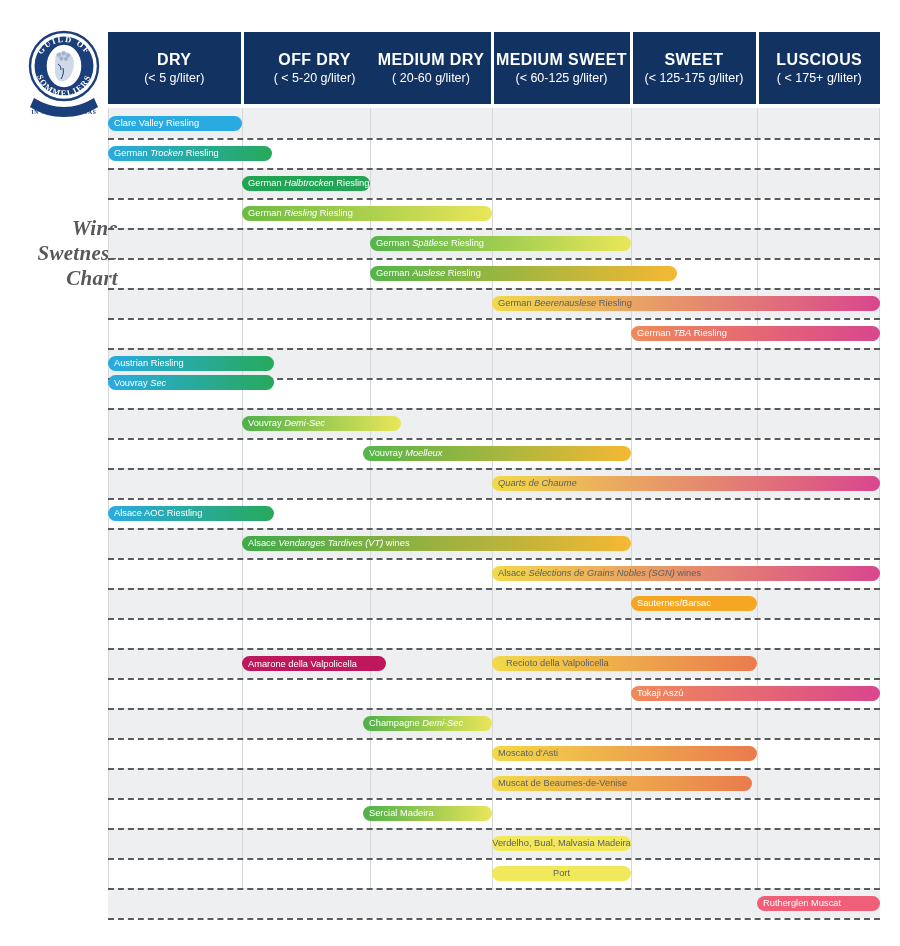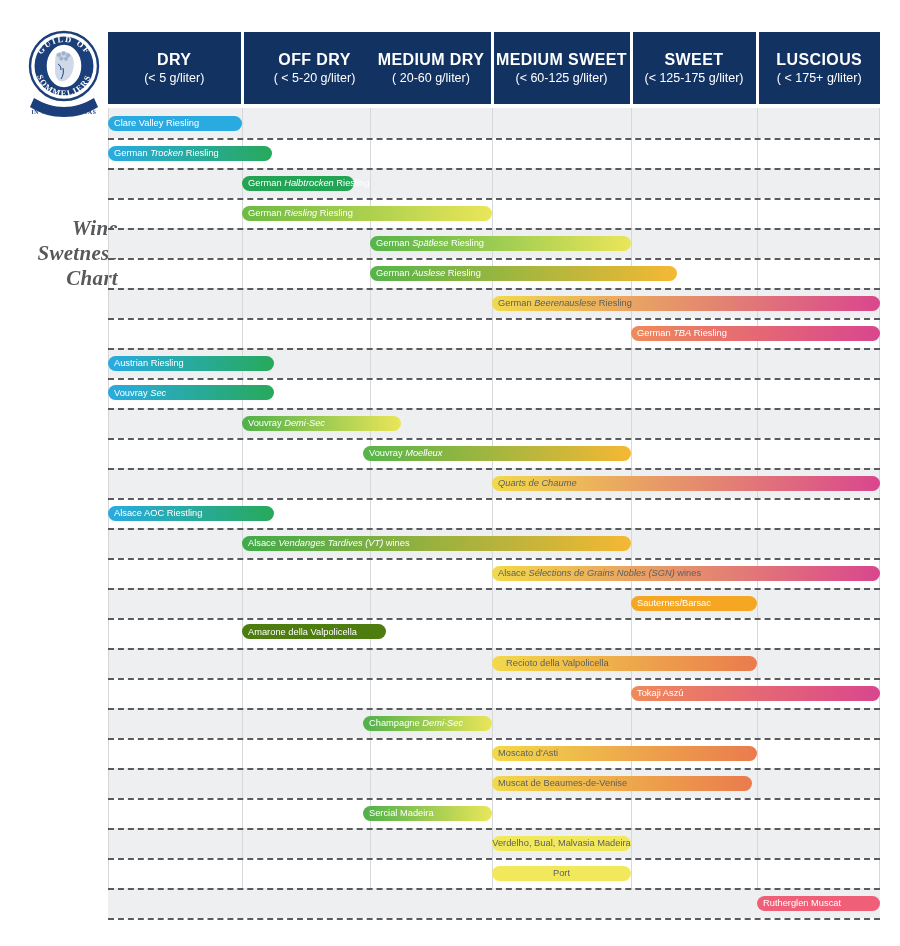--- a/index.html
+++ b/index.html
@@ -180,42 +180,42 @@
     <div class="rowsep" style="top: 720px;"></div>
     <div class="rowsep" style="top: 750px;"></div>
     <div class="rowsep" style="top: 780px;"></div>
     <div class="rowsep" style="top: 810px;"></div>
     <div class="bar" style="left: 0px; width: 134px; top: 7.5px; background: rgb(41, 171, 226);">
       <span class="lbl" style="text-shadow: none;">Clare Valley Riesling</span>
     </div>
     <div class="bar" style="left: 0px; width: 164px; top: 37.5px; background: linear-gradient(to right, rgb(41, 171, 226) 0%, rgb(39, 169, 91) 100%);">
       <span class="lbl" style="text-shadow: none;">German <i>Trocken</i> Riesling</span>
     </div>
-    <div class="bar" style="left: 134px; width: 112px; top: 67.5px; background: rgb(35, 164, 85);">
+    <div class="bar" style="left: 134px; width: 128px; top: 67.5px; background: rgb(35, 164, 85);">
       <span class="lbl" style="text-shadow: none;">German <i>Halbtrocken</i> Riesling</span>
     </div>
     <div class="bar" style="left: 134px; width: 250px; top: 97.5px; background: linear-gradient(to right, rgb(108, 186, 67) 0%, rgb(234, 230, 89) 100%);">
       <span class="lbl" style="text-shadow: none;">German <i>Riesling</i> Riesling</span>
     </div>
     <div class="bar" style="left: 262px; width: 261px; top: 127.5px; background: linear-gradient(to right, rgb(85, 180, 74) 0%, rgb(234, 230, 89) 100%);">
       <span class="lbl" style="text-shadow: none;">German <i>Spätlese</i> Riesling</span>
     </div>
     <div class="bar" style="left: 262px; width: 307px; top: 157.5px; background: linear-gradient(to right, rgb(85, 180, 74) 0%, rgb(245, 184, 52) 100%);">
       <span class="lbl" style="text-shadow: none;">German <i>Auslese</i> Riesling</span>
     </div>
     <div class="bar" style="left: 384px; width: 388px; top: 187.5px; background: linear-gradient(to right, rgb(242, 217, 74) 0%, rgb(217, 70, 142) 100%);">
       <span class="lbl" style="color: rgb(93, 95, 97); text-shadow: none;">German <i>Beerenauslese</i> Riesling</span>
     </div>
     <div class="bar" style="left: 523px; width: 249px; top: 217.5px; background: linear-gradient(to right, rgb(240, 138, 90) 0%, rgb(217, 70, 142) 100%);">
       <span class="lbl" style="text-shadow: none;">German <i>TBA</i> Riesling</span>
     </div>
     <div class="bar" style="left: 0px; width: 166px; top: 247.5px; background: linear-gradient(to right, rgb(41, 171, 226) 0%, rgb(39, 169, 91) 100%);">
       <span class="lbl" style="text-shadow: none;">Austrian Riesling</span>
     </div>
-    <div class="bar" style="left: 0px; width: 166px; top: 277px; background: linear-gradient(to right, rgb(41, 171, 226) 0%, rgb(39, 169, 91) 100%);">
+    <div class="bar" style="left: 0px; width: 166px; top: 267px; background: linear-gradient(to right, rgb(41, 171, 226) 0%, rgb(39, 169, 91) 100%);">
       <span class="lbl" style="text-shadow: none;">Vouvray <i>Sec</i></span>
     </div>
     <div class="bar" style="left: 134px; width: 159px; top: 307.5px; background: linear-gradient(to right, rgb(79, 176, 74) 0%, rgb(234, 230, 89) 100%);">
       <span class="lbl" style="text-shadow: none;">Vouvray <i>Demi-Sec</i></span>
     </div>
     <div class="bar" style="left: 255px; width: 268px; top: 337.5px; background: linear-gradient(to right, rgb(85, 180, 74) 0%, rgb(245, 184, 52) 100%);">
       <span class="lbl" style="text-shadow: none;">Vouvray <i>Moelleux</i></span>
     </div>
     <div class="bar" style="left: 384px; width: 388px; top: 367.5px; background: linear-gradient(to right, rgb(242, 217, 74) 0%, rgb(217, 70, 142) 100%); font-style: italic;">
       <span class="lbl" style="color: rgb(93, 95, 97); text-shadow: none;">Quarts de Chaume</span>
@@ -225,21 +225,21 @@
     </div>
     <div class="bar" style="left: 134px; width: 389px; top: 427.5px; background: linear-gradient(to right, rgb(63, 170, 74) 0%, rgb(245, 184, 52) 100%);">
       <span class="lbl" style="text-shadow: none;">Alsace <i>Vendanges Tardives (VT)</i> wines</span>
     </div>
     <div class="bar" style="left: 384px; width: 388px; top: 457.5px; background: linear-gradient(to right, rgb(242, 217, 74) 0%, rgb(217, 70, 142) 100%);">
       <span class="lbl" style="color: rgb(93, 95, 97); text-shadow: none;">Alsace <i>Sélections de Grains Nobles (SGN)</i> wines</span>
     </div>
     <div class="bar" style="left: 523px; width: 126px; top: 487.5px; background: rgb(245, 166, 35);">
       <span class="lbl" style="text-shadow: none;">Sauternes/Barsac</span>
     </div>
-    <div class="bar" style="left: 134px; width: 144px; top: 516px; background: #4d7c0f;">
+    <div class="bar" style="left: 134px; width: 144px; top: 548px; background: #be185d;">
       <span class="lbl" style="text-shadow: none;">Amarone della Valpolicella</span>
     </div>
     <div class="bar" style="left: 384px; width: 265px; top: 547.5px; background: linear-gradient(to right, rgb(242, 217, 74) 0%, rgb(234, 123, 78) 100%); padding-left: 8px;">
       <span class="lbl" style="color: rgb(93, 95, 97); text-shadow: none;">Recioto della Valpolicella</span>
     </div>
     <div class="bar" style="left: 523px; width: 249px; top: 577.5px; background: linear-gradient(to right, rgb(240, 138, 90) 0%, rgb(217, 70, 142) 100%);">
       <span class="lbl" style="text-shadow: none;">Tokaji Aszú</span>
     </div>
     <div class="bar" style="left: 255px; width: 129px; top: 607.5px; background: linear-gradient(to right, rgb(79, 176, 74) 0%, rgb(234, 230, 89) 100%);">
       <span class="lbl" style="text-shadow: none;">Champagne <i>Demi-Sec</i></span>

